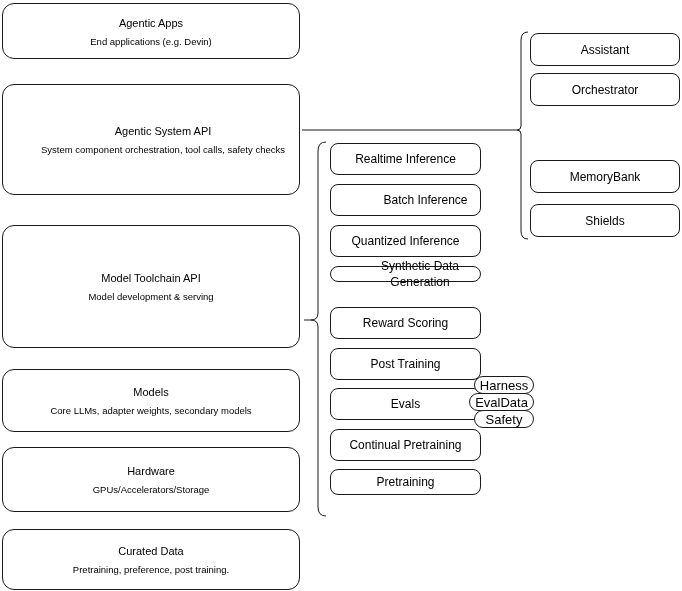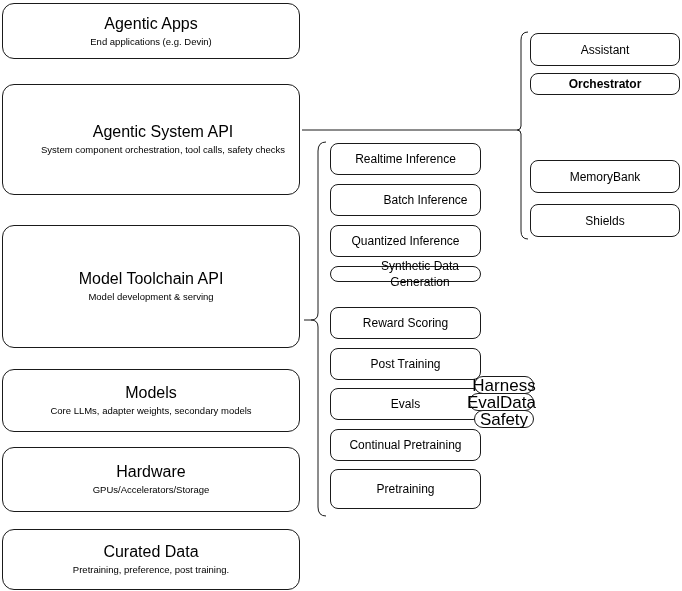--- a/index.html
+++ b/index.html
@@ -29,21 +29,21 @@
     display: flex;
     flex-direction: column;
     align-items: center;
     justify-content: center;
     text-align: center;
   }
   .layer-box {
     border-radius: 12px;
   }
   .layer-title {
-    font-size: 16px;
+    font-size: 11px;
     line-height: 17px;
     color: #000;
   }
   .layer-sub {
     font-size: 9.5px;
     line-height: 13px;
     color: #000;
     margin-top: 3px;
   }
 
@@ -54,21 +54,21 @@
     line-height: 16px;
   }
 
   
   .mini-pill {
     position: absolute;
     box-sizing: border-box;
     border: 1px solid #1a1a1a;
     background: #ffffff;
     border-radius: 999px;
-    font-size: 17px;
+    font-size: 13px;
     line-height: 15px;
     display: flex;
     align-items: center;
     justify-content: center;
     text-align: center;
     z-index: 5;
   }
 
   
   #connectors {
@@ -163,38 +163,38 @@
   </div>
   <div class="box cap-box" style="left:330px; top:348px; width:151px; height:32px;">
     <span>Post Training</span>
   </div>
   <div class="box cap-box" style="left:330px; top:388px; width:151px; height:32px;">
     <span>Evals</span>
   </div>
   <div class="box cap-box" style="left:330px; top:429px; width:151px; height:32px;">
     <span>Continual Pretraining</span>
   </div>
-  <div class="box cap-box" style="left:330px; top:469px; width:151px; height:40px;">
+  <div class="box cap-box" style="left:330px; top:469px; width:151px; height:26px;">
     <span>Pretraining</span>
   </div>
 
   <div class="mini-pill" style="left:474px; top:376px; width:60px; height:18px;">
     <span>Harness</span>
   </div>
   <div class="mini-pill" style="left:469px; top:393px; width:65px; height:18px;">
     <span>EvalData</span>
   </div>
   <div class="mini-pill" style="left:474px; top:410px; width:60px; height:18px;">
     <span>Safety</span>
   </div>
 
   <div class="box cap-box" style="left:530px; top:33px; width:150px; height:33px;">
     <span>Assistant</span>
   </div>
-  <div class="box cap-box" style="left:530px; top:73px; width:150px; height:22px;font-weight:bold;">
+  <div class="box cap-box" style="left:530px; top:73px; width:150px; height:33px;">
     <span>Orchestrator</span>
   </div>
   <div class="box cap-box" style="left:530px; top:160px; width:150px; height:33px;">
     <span>MemoryBank</span>
   </div>
   <div class="box cap-box" style="left:530px; top:204px; width:150px; height:33px;">
     <span>Shields</span>
   </div>
 
 </div>

